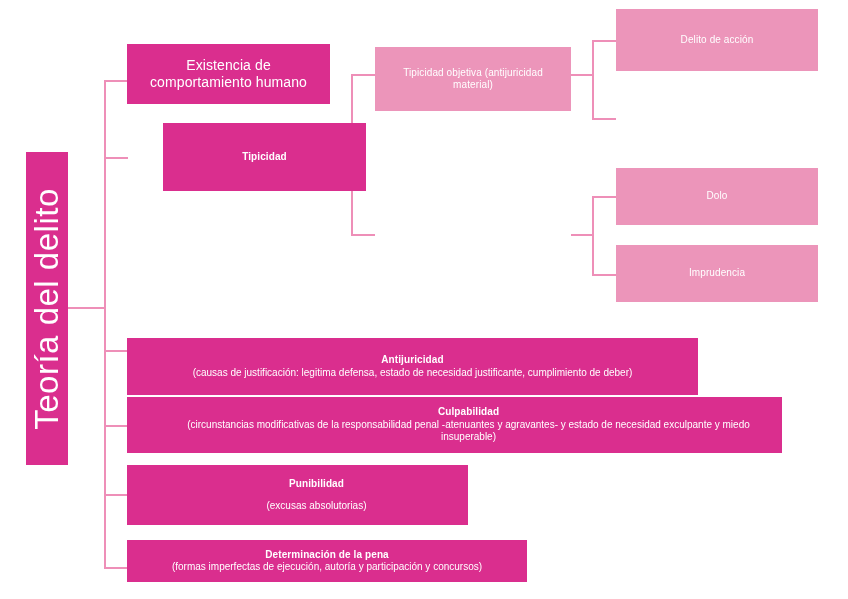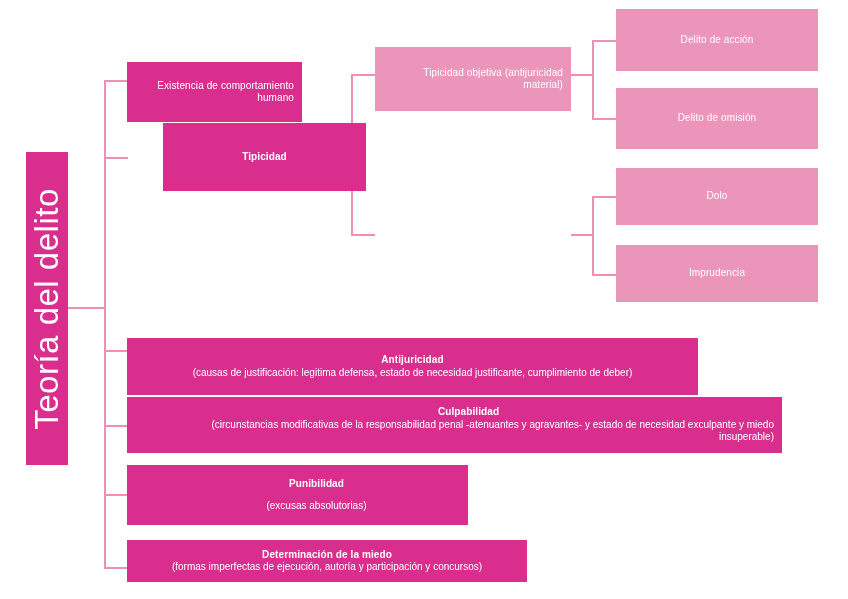--- a/index.html
+++ b/index.html
@@ -17,21 +17,21 @@
     background: #ffffff;
     overflow: hidden;
   }
   .node {
     position: absolute;
     box-sizing: border-box;
     display: flex;
     flex-direction: column;
     align-items: center;
     justify-content: center;
-    text-align: right;
+    text-align: center;
     color: #ffffff;
     line-height: 1.25;
     padding: 3px 8px;
   }
   .node.dark  { background: #DA2E8E; }
   .node.light { background: #EC95BA; }
 
   .node .title {
     font-weight: bold;
     letter-spacing: 0.1px;
@@ -99,21 +99,21 @@
 
   <div class="conn h" style="left:571px; top:234px; width:23px;"></div>
   <div class="conn v" style="left:592px; top:196px; height:80px;"></div>
   <div class="conn h" style="left:592px; top:196px; width:24px;"></div>
   <div class="conn h" style="left:592px; top:274px; width:24px;"></div>
 
   <div id="root-node">
     <span class="root-label">Teoría del delito</span>
   </div>
 
-  <div class="node dark plain" style="left:127px; top:62px; width:175px; height:60px; font-size:10px;">
+  <div class="node dark plain" style="left:127px; top:44px; width:203px; height:60px; font-size:14px;">
     <span class="title">Existencia de comportamiento humano</span>
   </div>
 
   <div class="node dark" style="left:127px; top:123px; width:203px; height:68px; font-size:10px;margin-left:36px;">
     <span class="title">Tipicidad</span>
   </div>
 
   <div class="node dark" style="left:127px; top:338px; width:571px; height:57px; font-size:10px;">
     <span class="title">Antijuricidad</span>
     <span class="sub">(causas de justificación: legitima defensa, estado de necesidad justificante, cumplimiento de deber)</span>
@@ -123,36 +123,33 @@
     <span class="title">Culpabilidad</span>
     <span class="sub">(circunstancias modificativas de la responsabilidad penal -atenuantes y agravantes- y estado de necesidad exculpante y miedo insuperable)</span>
   </div>
 
   <div class="node dark" style="left:127px; top:465px; width:341px; height:60px; font-size:10px;padding-left:46px;">
     <span class="title">Punibilidad</span>
     <span class="sub" style="margin-top:10px;">(excusas absolutorias)</span>
   </div>
 
   <div class="node dark" style="left:127px; top:540px; width:400px; height:42px; font-size:10px;">
-    <span class="title">Determinación de la miedo</span>
+    <span class="title">Determinación de la pena</span>
     <span class="sub">(formas imperfectas de ejecución, autoría y participación y concursos)</span>
   </div>
 
   <div class="node light plain" style="left:375px; top:47px; width:196px; height:64px; font-size:10px;">
     <span class="title">Tipicidad objetiva (antijuricidad material)</span>
   </div>
 
 
   <div class="node light plain" style="left:616px; top:9px; width:202px; height:62px; font-size:10px;">
     <span class="title">Delito de acción</span>
   </div>
 
-  <div class="node light plain" style="left:616px; top:88px; width:202px; height:61px; font-size:10px;">
-    <span class="title">Delito de omisión</span>
-  </div>
 
   <div class="node light plain" style="left:616px; top:245px; width:202px; height:57px; font-size:10px;">
     <span class="title">Imprudencia</span>
   </div>
 
   <div class="node light plain" style="left:616px; top:168px; width:202px; height:57px; font-size:10px;">
     <span class="title">Dolo</span>
   </div>
 
 </div>

